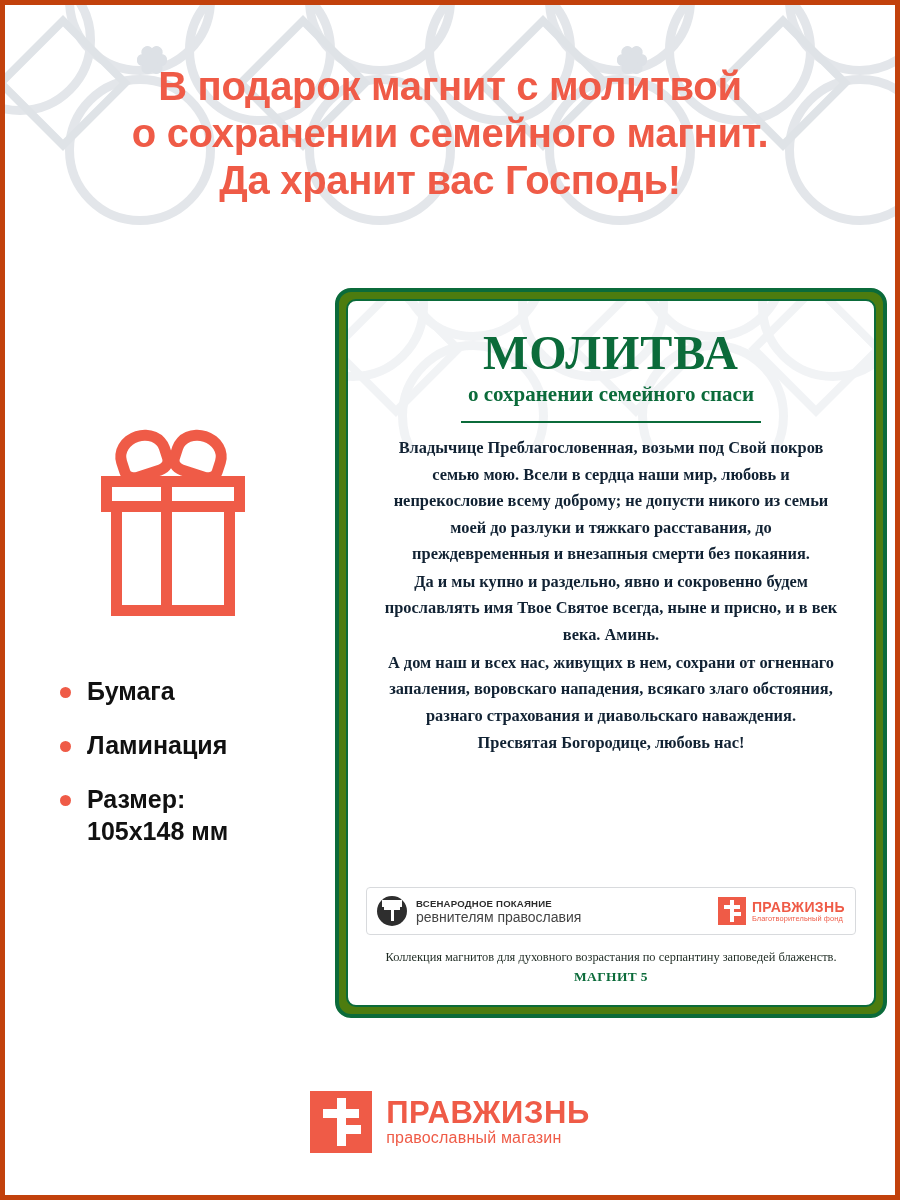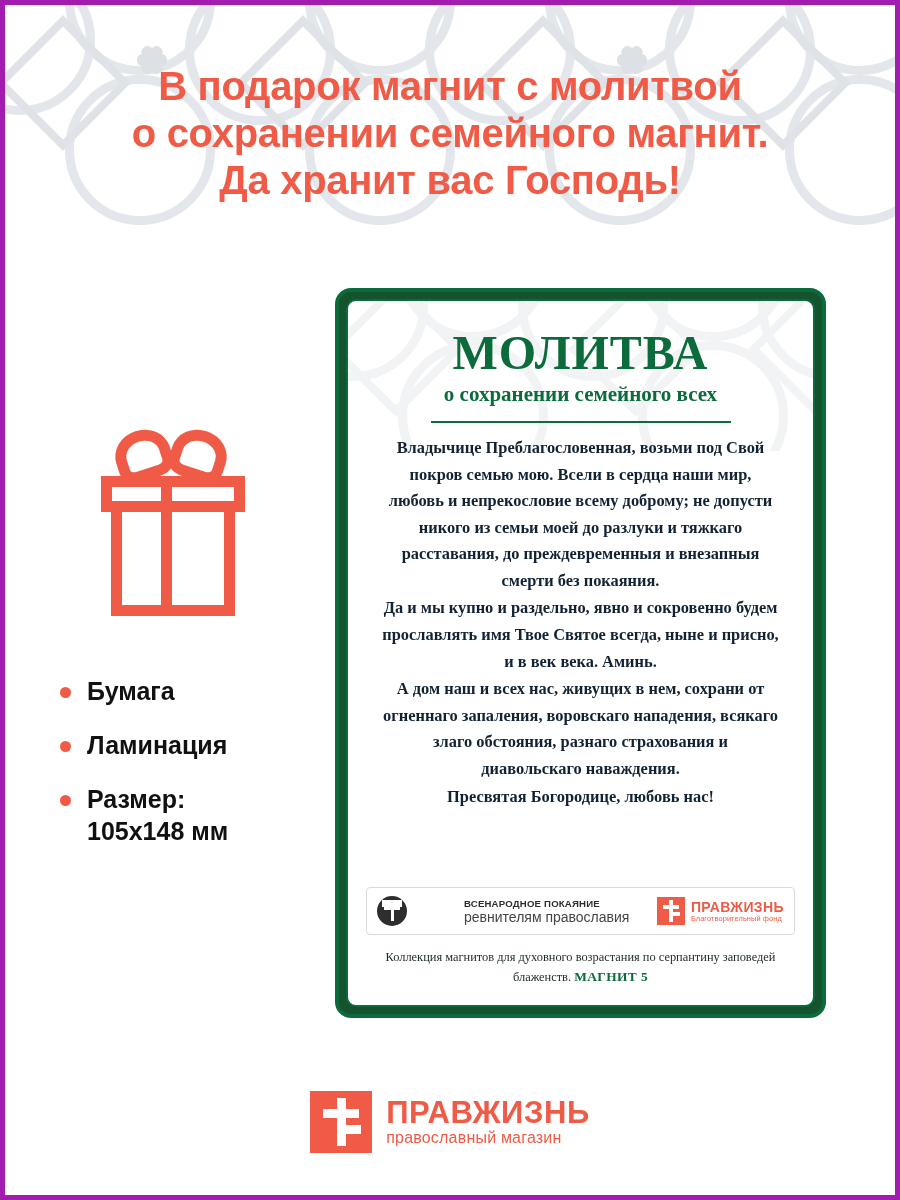--- a/index.html
+++ b/index.html
@@ -5,21 +5,21 @@
   * { box-sizing: border-box; margin: 0; padding: 0; }
   html, body {
     width: 900px; height: 1200px;
     font-family: "Liberation Sans", sans-serif;
     background: #ffffff;
   }
   #page {
     position: relative;
     width: 900px; height: 1200px;
     overflow: hidden;
-    border: 5px solid #a21caf;
+    border: 5px solid #c2410c;
     background: #ffffff;
   }
 
   
   .ornament-band {
     position: absolute;
     left: 0; top: 0;
     width: 890px; height: 230px;
     overflow: hidden;
     background: #ffffff;
@@ -123,22 +123,22 @@
     color: #111111;
     font-size: 25px;
     font-weight: bold;
     line-height: 1.28;
   }
 
   
   .magnet {
     position: absolute;
     left: 330px; top: 283px;
-    width: 491px; height: 730px;
-    background: #14532d;
+    width: 552px; height: 730px;
+    background: #4d7c0f;
     border: 4px solid #0b6b3a;
     border-radius: 16px;
     padding: 7px;
     box-shadow: 0 0 0 1px #ffffff;
   }
   .magnet-inner {
     position: relative;
     width: 100%; height: 100%;
     border: 2px solid #0b6b3a;
     border-radius: 10px;
@@ -214,21 +214,21 @@
     content: "";
     position: absolute; left: 13.5px; top: 5px;
     width: 3px; height: 20px; background: #fff;
   }
   .credit-badge::after {
     content: "";
     position: absolute; left: 7px; top: 11px;
     width: 16px; height: 3px; background: #fff;
     box-shadow: 0 -5px 0 2px #fff;
   }
-  .credit-text { flex: 1 1 auto; margin-left: 48px; }
+  .credit-text { flex: 1 1 auto; }
   .credit-l1 {
     font-size: 9.6px; color: #2d2d2d; font-weight: bold;
     letter-spacing: .2px;
   }
   .credit-l2 { font-size: 14px; color: #444; }
 
   .credit-logo {
     display: flex; align-items: center; flex: 0 0 auto;
   }
   .logo-mark {
@@ -386,21 +386,21 @@
         <div class="orn-cell" style="left:170px; top:-70px;"></div>
         <div class="orn-cell" style="left:290px; top:-110px;"></div>
         <div class="orn-cell" style="left:290px; top:40px;"></div>
         <div class="orn-cell" style="left:410px; top:-70px;"></div>
         <div class="orn-diamond" style="left:0px; top:0px;"></div>
         <div class="orn-diamond" style="left:240px; top:0px;"></div>
         <div class="orn-diamond" style="left:420px; top:0px;"></div>
       </div>
 
       <div class="m-title">МОЛИТВА</div>
-      <div class="m-subtitle">о сохранении семейного всех</div>
+      <div class="m-subtitle">о сохранении семейного спаси</div>
       <div class="m-rule"></div>
 
       <div class="m-body">
         <p>Владычице Преблагословенная, возьми под Свой покров семью мою. Всели в сердца наши мир, любовь и непрекословие всему доброму; не допусти никого из семьи моей до разлуки и тяжкаго расставания, до преждевременныя и внезапныя смерти без покаяния.</p>
         <p>Да и мы купно и раздельно, явно и сокровенно будем прославлять имя Твое Святое всегда, ныне и присно, и в век века. Аминь.</p>
         <p>А дом наш и всех нас, живущих в нем, сохрани от огненнаго запаления, воровскаго нападения, всякаго злаго обстояния, разнаго страхования и диавольскаго наваждения.</p>
         <p>Пресвятая Богородице, любовь нас!</p>
       </div>
 
       <div class="m-credit">

